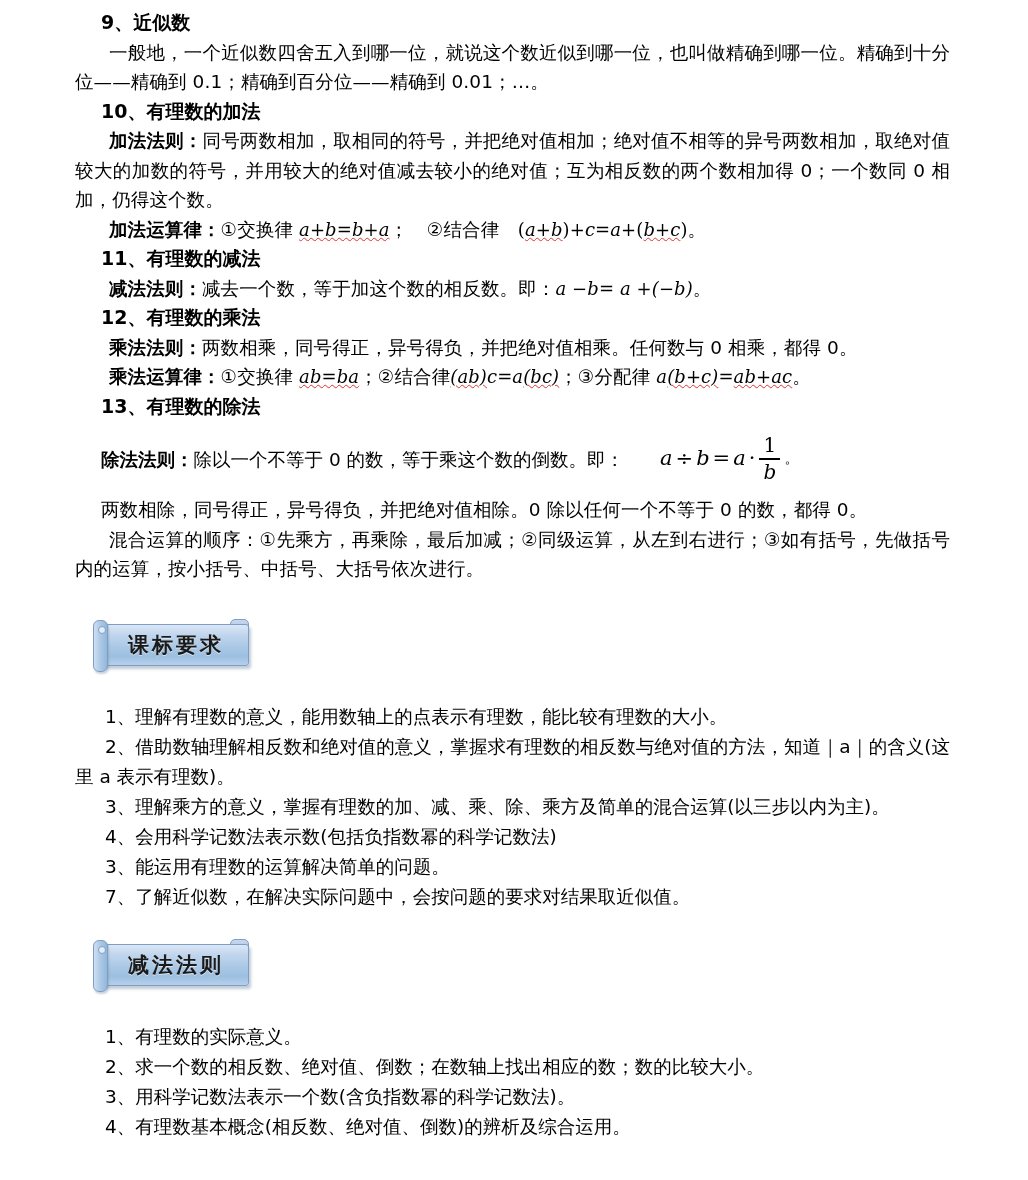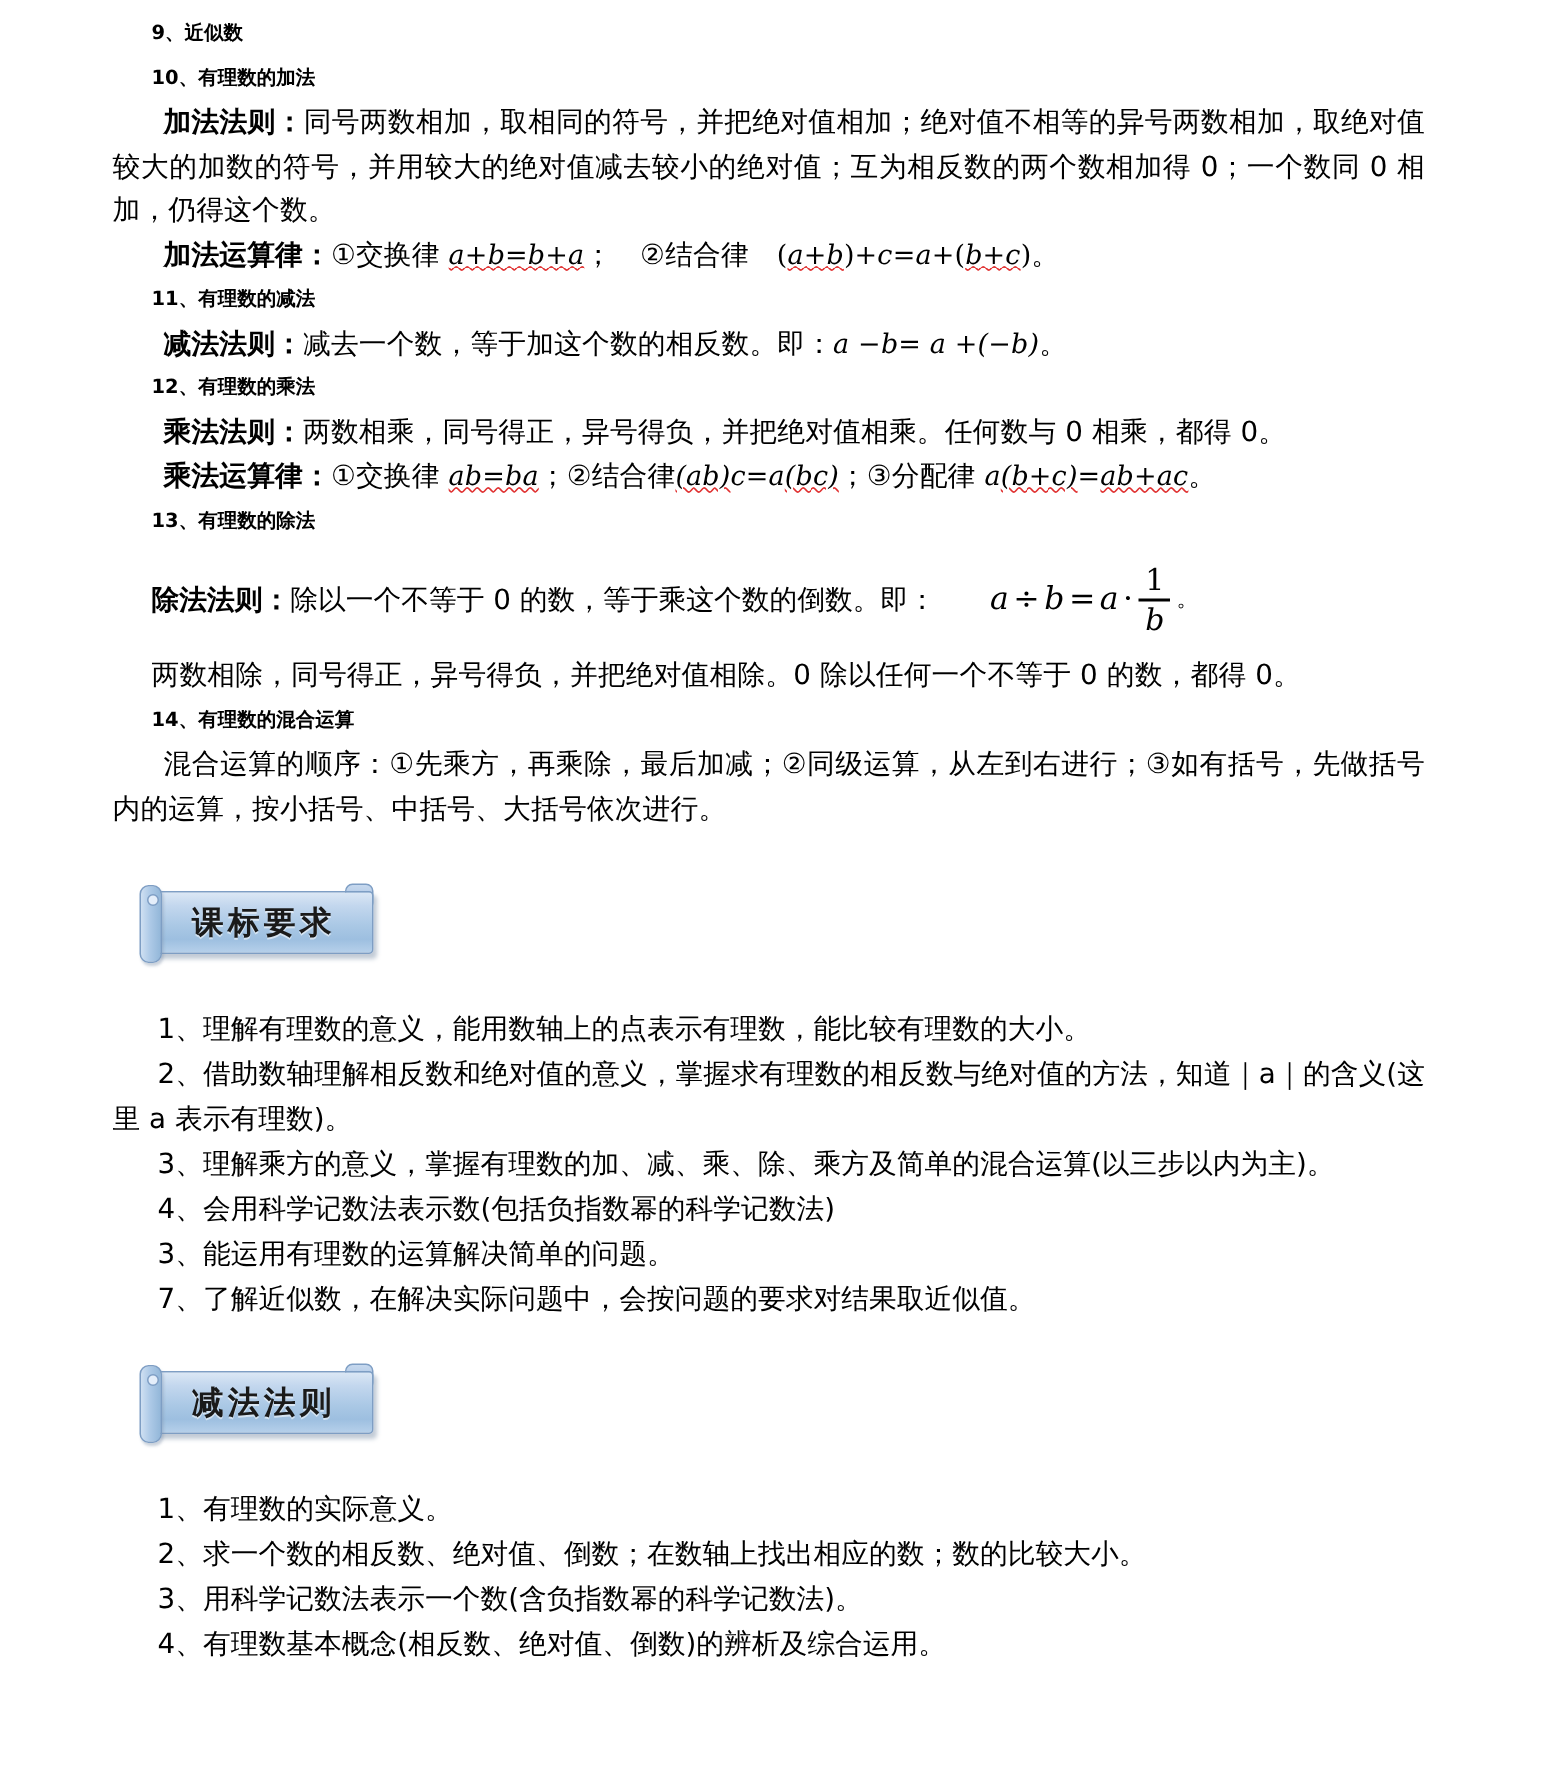--- a/index.html
+++ b/index.html
@@ -26,21 +26,21 @@
   .ln {
     font-size: 18.5px;
     line-height: 29.5px;
     letter-spacing: 0.1px;
     text-align: justify;
     text-justify: inter-ideograph;
     white-space: normal;
   }
   .heading {
     font-weight: bold;
-    font-size: 13px;
+    font-size: 19px;
     line-height: 29.5px;
     text-indent: 26px;
   }
   .para {
     text-indent: 34px;
   }
   .para-nohang {
     text-indent: 0;
   }
   .lead {
@@ -193,20 +193,21 @@
   .sp-34 { height: 34px; }
 </style>
 </head>
 <body>
 
 <div class="page">
 
   <div class="heading blk">
     <span>9、</span><span>近似数</span>
   </div>
+  <div class="ln para blk">一般地，一个近似数四舍五入到哪一位，就说这个数近似到哪一位，也叫做精确到哪一位。精确到十分位——精确到 0.1；精确到百分位——精确到 0.01；…。</div>
 
   <div class="heading blk">
     <span>10、</span><span>有理数的加法</span>
   </div>
   <div class="ln para blk"><span class="lead">加法法则：</span><span>同号两数相加，取相同的符号，并把绝对值相加；绝对值不相等的异号两数相加，取绝对值较大的加数的符号，并用较大的绝对值减去较小的绝对值；互为相反数的两个数相加得 0；一个数同 0 相加，仍得这个数。</span></div>
 
   <div class="ln para blk">
     <span class="lead">加法运算律：</span><span>①交换律 </span><span class="mi sq">a+b=b+a</span><span>；　②结合律　</span><span class="mn">(</span><span class="mi sq">a+b</span><span class="mn">)</span><span class="mi">+c=a+</span><span class="mn">(</span><span class="mi sq">b+c</span><span class="mn">)</span><span>。</span>
   </div>
 
@@ -241,23 +242,20 @@
           <span class="top">1</span>
           <span class="bar"></span>
           <span class="bot">b</span>
         </span>
         <span style="font-size:15px">。</span>
     </span>
   </div>
 
   <div class="ln para-nohang blk" style="margin-left:26px">两数相除，同号得正，异号得负，并把绝对值相除。0 除以任何一个不等于 0  的数，都得 0。</div>
 
-  <div class="heading blk">
-    <span>14、</span><span>有理数的混合运算</span>
-  </div>
   <div class="ln para blk">混合运算的顺序：①先乘方，再乘除，最后加减；②同级运算，从左到右进行；③如有括号，先做括号内的运算，按小括号、中括号、大括号依次进行。</div>
 
   <div class="sp-34"></div>
 
   <div class="banner-wrap">
     <div class="banner">
       <div class="tab"></div>
       <div class="panel"></div>
       <div class="spindle">
           <span class="spindle-dot"></span>

